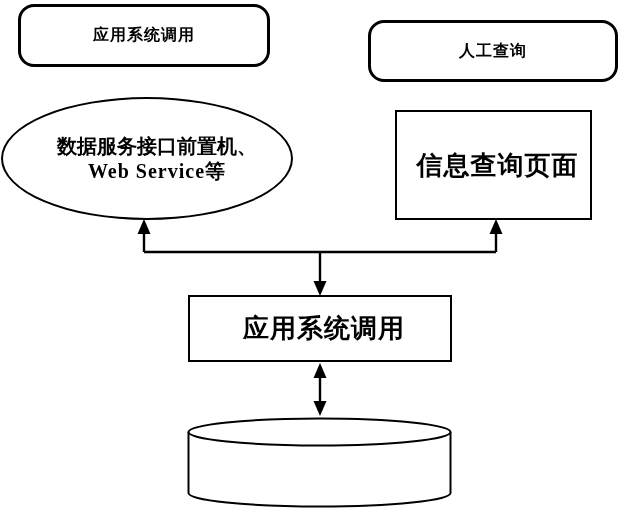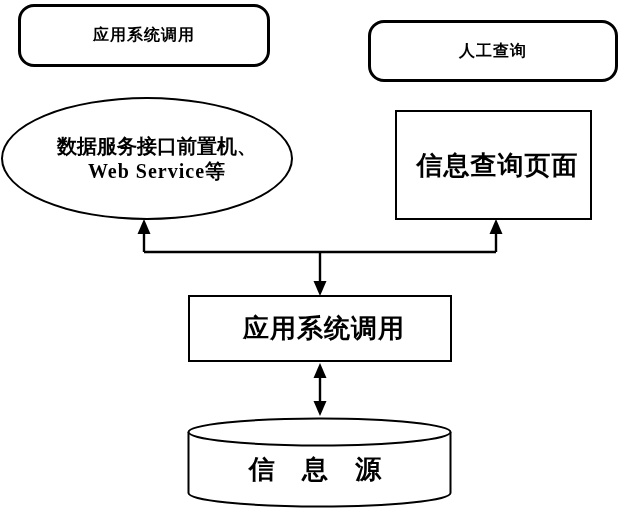--- a/index.html
+++ b/index.html
@@ -125,15 +125,14 @@
   </div>
 
   <div class="node rect node-query-page">
     <span>信息查询页面</span>
   </div>
 
   <div class="node rect node-catalog">
     <span>应用系统调用</span>
   </div>
 
-  <div class="cylinder-label">信 息 源</div>
 
 </div>
 
 </body></html>

